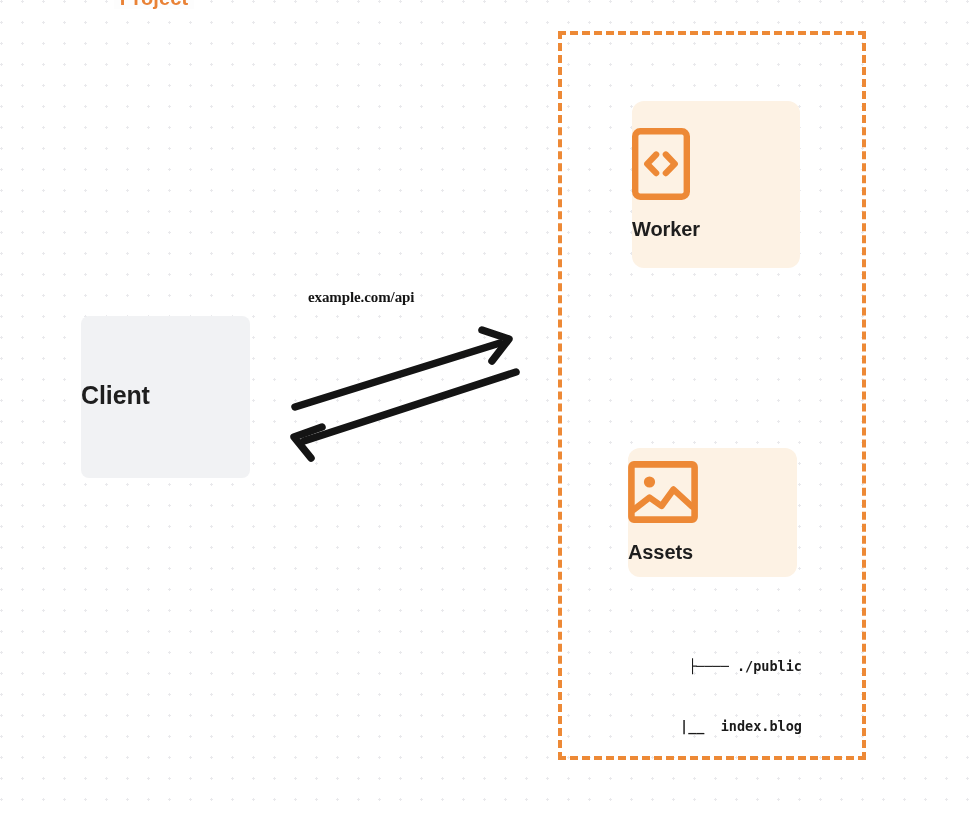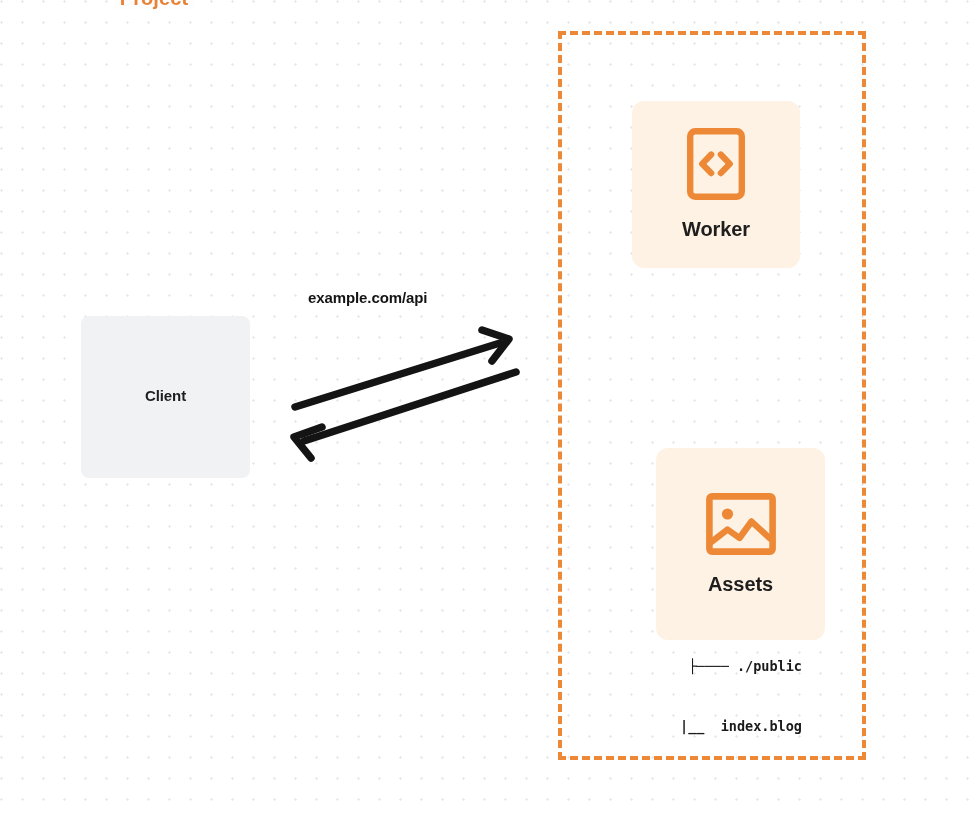--- a/index.html
+++ b/index.html
@@ -49,58 +49,57 @@
     padding: 0 6px;
   }
 
   
   .node {
     position: absolute;
     box-sizing: border-box;
     border-radius: 12px;
     display: flex;
     flex-direction: column;
-    align-items: center;
+    align-items: flex-start;
     justify-content: center;
   }
   .node-worker {
     left: 632px;
     top: 101px;
     width: 168px;
     height: 167px;
     background: #FDF2E4;
   }
   .node-assets {
     left: 628px;
     top: 448px;
     width: 169px;
-    height: 192px;
+    height: 129px;
     background: #FDF2E4;
-    margin-left: 28px;
   }
   .node-client {
     left: 81px;
     top: 316px;
     width: 169px;
     height: 162px;
     background: #F1F2F4;
     border-radius: 8px;
   }
   .node-icon {
     display: block;
     margin-bottom: 14px;
   }
   .node-label {
     font-size: 20px;
     font-weight: 700;
     color: #1E1E1E;
     letter-spacing: -0.1px;
   }
   .node-client .node-label {
-    font-size: 15px;
+    font-size: 25px;
     margin-bottom: 4px;
   }
 
   
   .file-tree {
     position: absolute;
     left: 600px;
     top: 616px;
     width: 202px;
     font-family: "DejaVu Sans Mono", "Liberation Mono", monospace;
@@ -124,20 +123,21 @@
   }
   .edge-label {
     position: absolute;
     left: 308px;
     top: 289px;
     font-size: 15px;
     font-weight: 700;
     color: #141414;
     letter-spacing: -0.1px;
     white-space: nowrap;
+    font-family: Liberation Serif, serif;
   }
 </style>
 </head>
 <body>
 
 <div id="canvas">
 
   <div class="project-group"></div>
   <div class="project-label">
     <span>Project</span>

